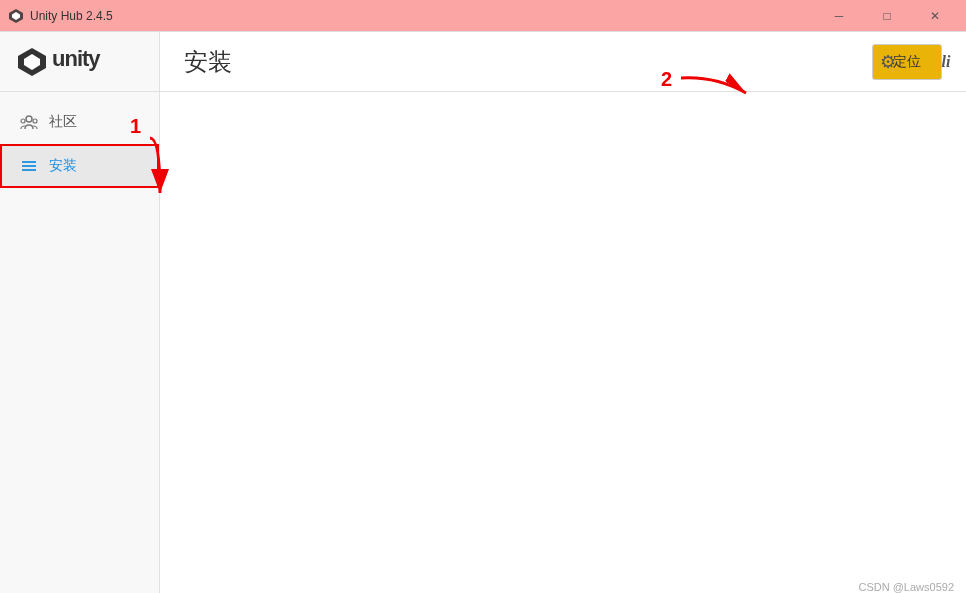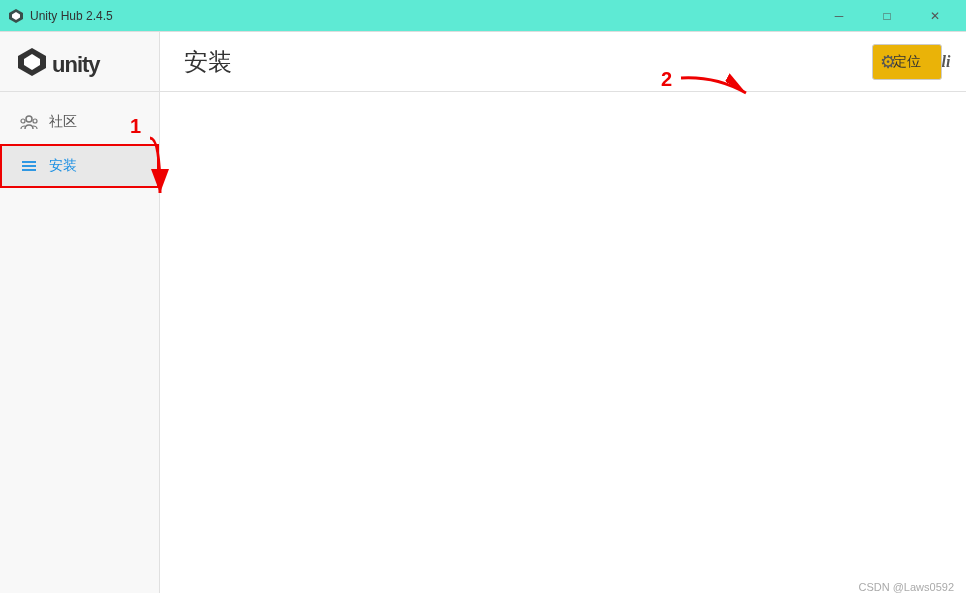--- a/index.html
+++ b/index.html
@@ -8,21 +8,21 @@
       height: 593px;
       background: #f5f5f5;
       font-family: 'Microsoft YaHei', 'SimHei', sans-serif;
       overflow: hidden;
       position: relative;
     }
 
     
     .title-bar {
       height: 32px;
-      background: #5eead4;
+      background: #fca5a5;
       display: flex;
       align-items: center;
       padding: 0 8px;
       border-bottom: 1px solid #ddd;
       justify-content: space-between;
     }
     .title-bar-left {
       display: flex;
       align-items: center;
       gap: 6px;
@@ -66,21 +66,21 @@
     }
     .sidebar-header {
       height: 60px;
       display: flex;
       align-items: center;
       padding: 0 16px;
       border-bottom: 1px solid #e0e0e0;
     }
     .unity-logo {
       display: flex;
-      align-items: flex-end;
+      align-items: flex-start;
       gap: 4px;
     }
     .unity-logo-icon {
       width: 32px;
       height: 32px;
     }
     .unity-logo-text {
       font-size: 22px;
       font-weight: bold;
       color: #333;

